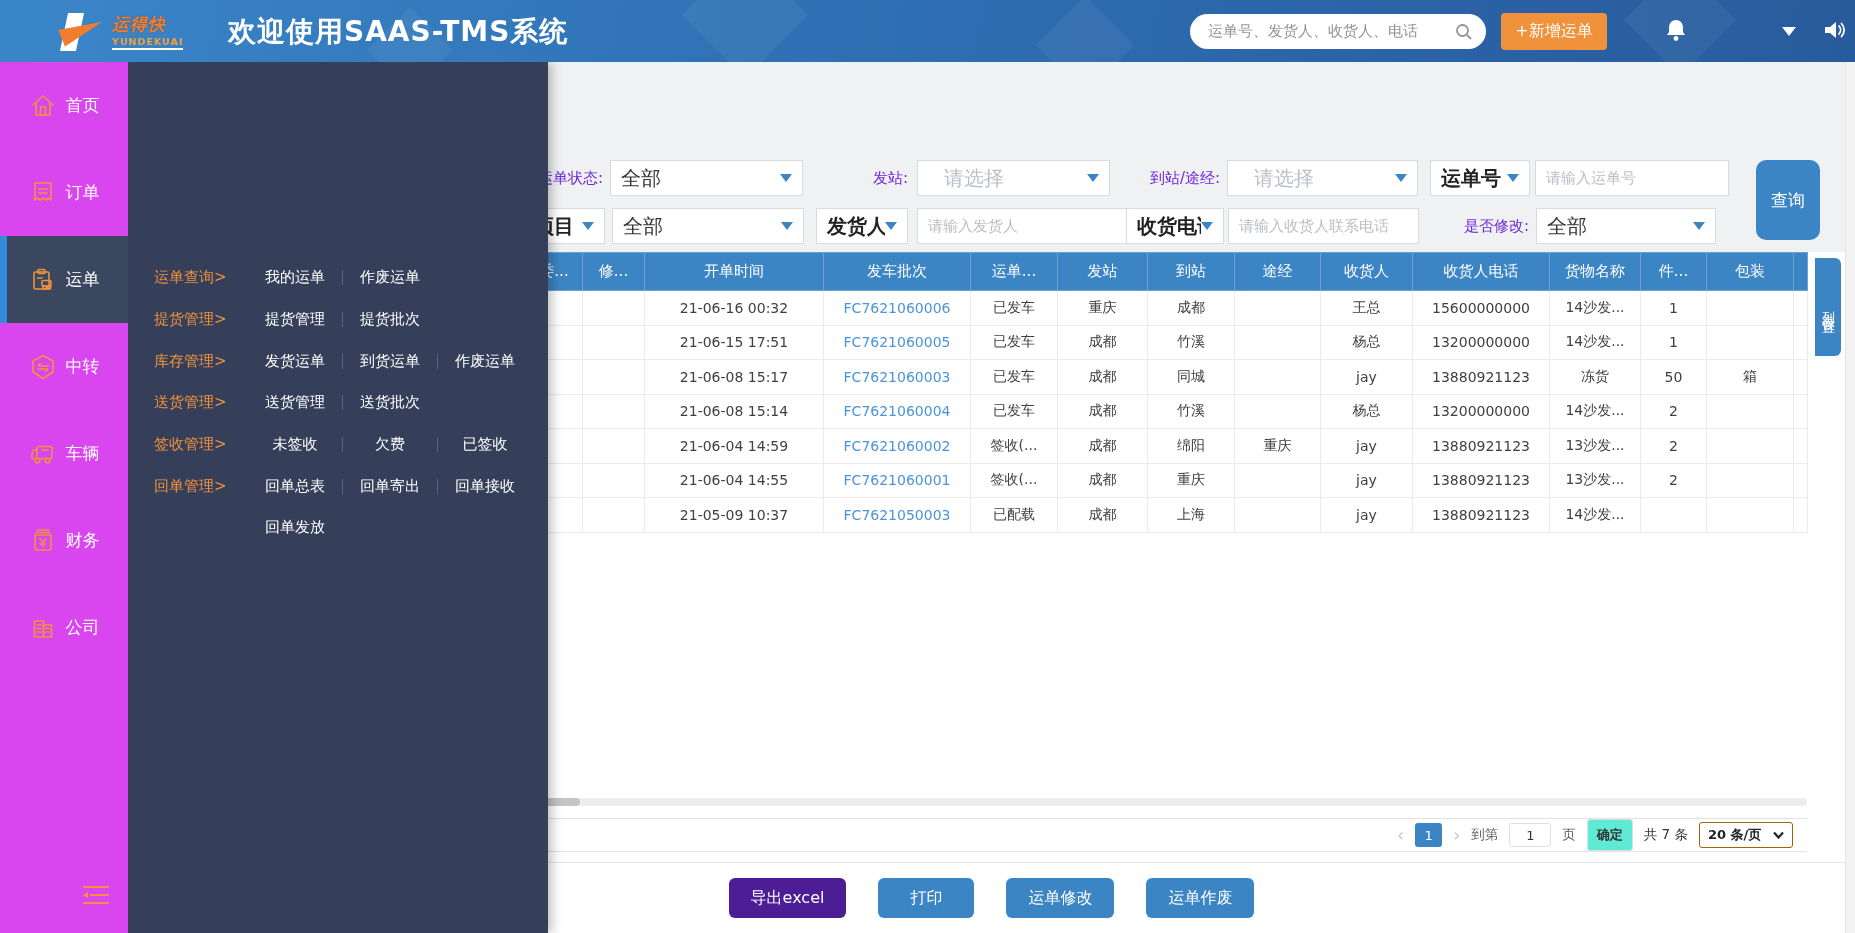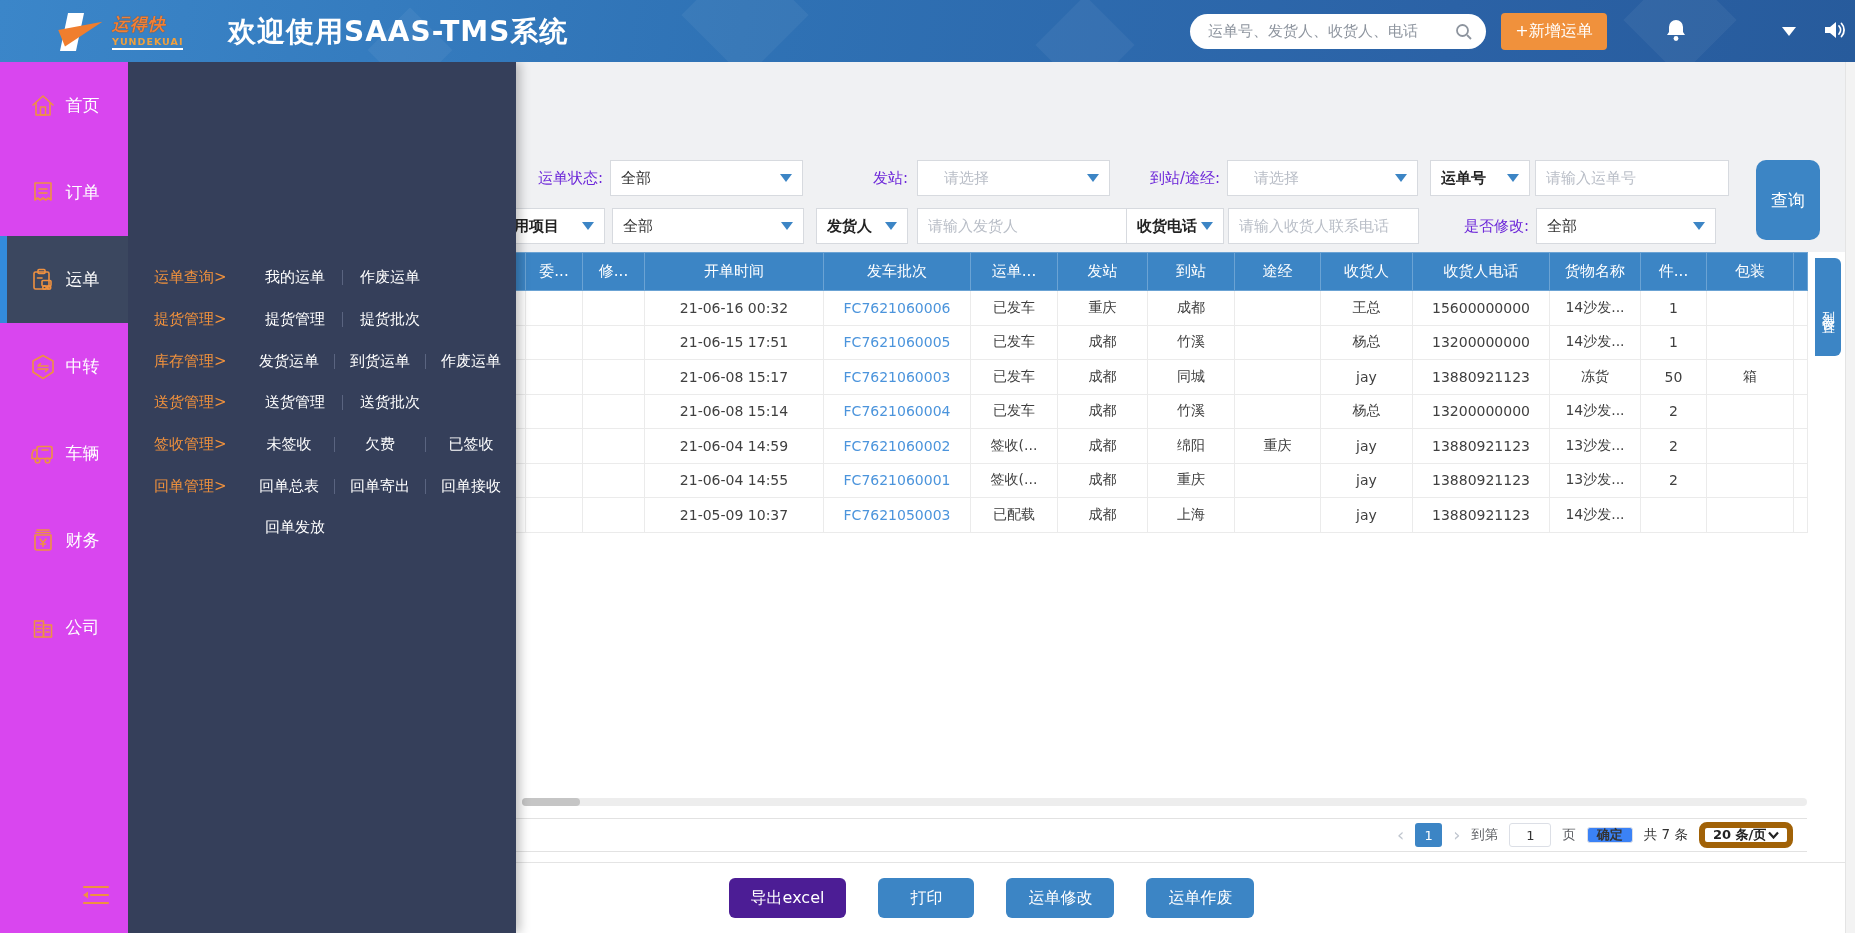--- a/index.html
+++ b/index.html
@@ -29,36 +29,36 @@
 
   
   .sidebar { position:absolute; left:0; top:62px; width:128px; height:871px; background:#d946ef; z-index:30; }
   .side-item { position:relative; height:87px; display:flex; align-items:center; justify-content:center; gap:9px; cursor:pointer; }
   .side-item .lbl { color:#fff; font-size:17px; }
   .side-item.active { background:#3b475f; }
   .side-item.active::before { content:""; position:absolute; left:0; top:0; width:7px; height:100%; background:#338bdb; }
   .collapse { position:absolute; right:18px; bottom:22px; cursor:pointer; }
 
   
-  .panel { position:absolute; left:128px; top:62px; width:388px; height:871px; background:#353f5a; z-index:20;
+  .panel { position:absolute; left:128px; top:62px; width:420px; height:871px; background:#353f5a; z-index:20;
            box-shadow:4px 0 10px rgba(0,0,0,0.25); padding-top:195px; }
   .grp-row { height:41.7px; display:flex; align-items:center; padding-left:26px; }
   .grp-lbl { width:94px; color:#f0913c; font-size:15px; cursor:pointer; }
   .grp-it { width:94px; text-align:center; color:#fff; font-size:15px; cursor:pointer; white-space:nowrap; }
   .grp-sep { width:1px; height:15px; background:#5a6480; }
 
   
   .filter-zone { position:absolute; left:128px; top:62px; width:1727px; height:190px; background:#f0f1f3; z-index:1; }
   .right-strip { position:absolute; right:0; top:62px; width:10px; height:871px; background:#f3f3f3; border-left:1px solid #e4e4e4; z-index:6; }
 
   
   .flabel { position:absolute; height:36px; line-height:36px; color:#6d28d9; font-size:15px; text-align:right; z-index:2; }
   .fsel { position:absolute; height:36px; background:#fff; border:1px solid #d7dadf; display:flex; align-items:center;
           padding:0 10px; z-index:2; cursor:pointer; }
-  .fsel .val { flex:1; font-size:15px; color:#333; white-space:nowrap; overflow:hidden; }
+  .fsel .val { flex:1; font-size:20px; color:#333; white-space:nowrap; overflow:hidden; }
   .fsel .val.ph { color:#b9bec7;margin-left:16px; }
   .fsel .val.bold { font-weight:bold; color:#222; }
   .caret { width:0; height:0; border-left:6px solid transparent; border-right:6px solid transparent; border-top:8px solid #3c85c5; }
   .finput { position:absolute; height:36px; background:#fff; border:1px solid #d7dadf; font-size:15px; color:#333;
             padding:0 10px; z-index:2; font-family:inherit; }
   .finput::placeholder { color:#b9bec7; }
   .btn-query { position:absolute; left:1756px; top:160px; width:64px; height:80px; background:#3c85c5; border-radius:10px;
                color:#fff; font-size:17px; display:flex; align-items:center; justify-content:center; z-index:2; cursor:pointer; }
 
   
@@ -78,24 +78,24 @@
 
   
   .pagi { position:absolute; left:460px; top:818px; width:1347px; height:34px; background:#fff;
           border-top:1px solid #e2e2e2; border-bottom:1px solid #e2e2e2; z-index:2;
           display:flex; align-items:center; justify-content:flex-end; gap:11px; padding-right:14px; }
   .pg-arrow { color:#c0c6cf; font-size:18px; line-height:1; cursor:pointer; }
   .pg-cur { width:27px; height:24px; background:#3c85c5; color:#fff; font-size:13px; border-radius:3px;
             display:flex; align-items:center; justify-content:center; cursor:pointer; }
   .pg-txt { color:#606266; font-size:13.5px; white-space:nowrap; }
   .pg-input { width:42px; height:24px; border:1px solid #dcdfe6; border-radius:3px; text-align:center; font-size:13px; color:#333; font-family:inherit; }
-  .pg-btn { min-width:46px; height:16px; background:#3b82f6; border:1px solid #dcdfe6; border-radius:3px; font-weight:bold;
+  .pg-btn { min-width:46px; height:32px; background:#5eead4; border:1px solid #dcdfe6; border-radius:3px; font-weight:bold;
             font-size:13px; color:#333; display:flex; align-items:center; justify-content:center; cursor:pointer; }
   .pg-total { color:#333; font-size:13.5px; white-space:nowrap; }
-  .pg-size { width:94px; height:26px; background:#fff; border:6px solid #a16207; border-radius:8px; display:flex;
+  .pg-size { width:94px; height:26px; background:#fff; border:1px solid #a16207; border-radius:3px; display:flex;
              align-items:center; justify-content:space-between; padding:7px 8px; font-size:13px; color:#222; font-weight:bold; cursor:pointer; }
 
   
   .footer { position:absolute; left:128px; top:862px; width:1727px; height:71px; background:#fff; border-top:1px solid #e4e4e4;
             display:flex; align-items:center; justify-content:center; gap:32px; z-index:1; }
   .fbtn { height:40px; min-width:96px; padding:0 22px; border-radius:6px; color:#fff; font-size:16px;
           display:flex; align-items:center; justify-content:center; cursor:pointer; }
   .fbtn.green { background:#4c1d95; }
   .fbtn.blue { background:#3c85c5; }
 </style>

